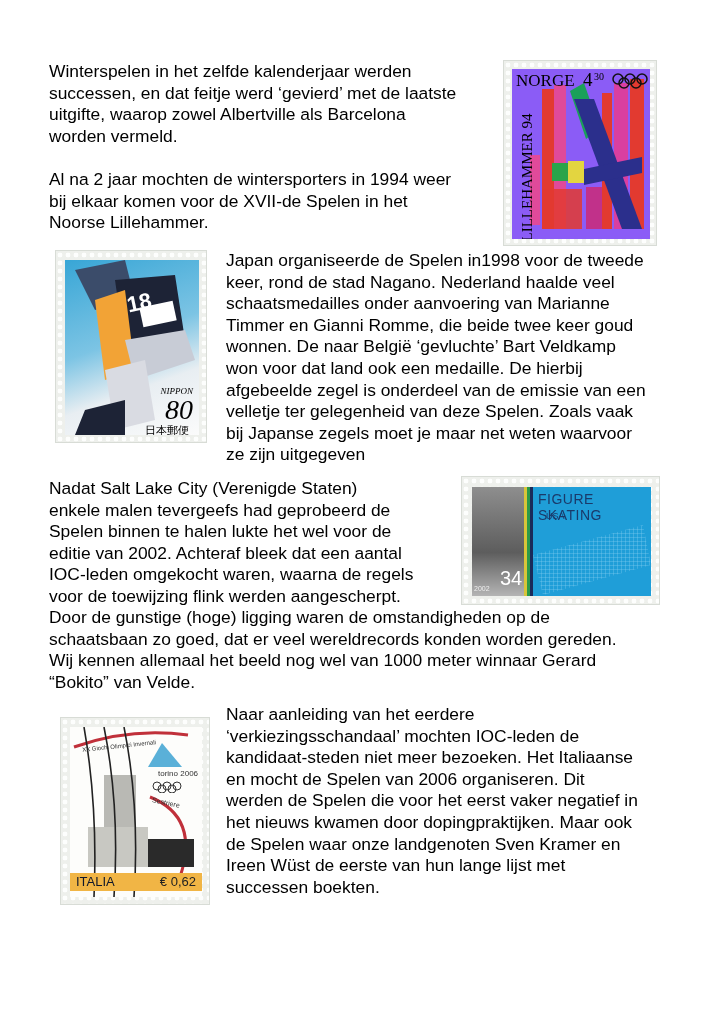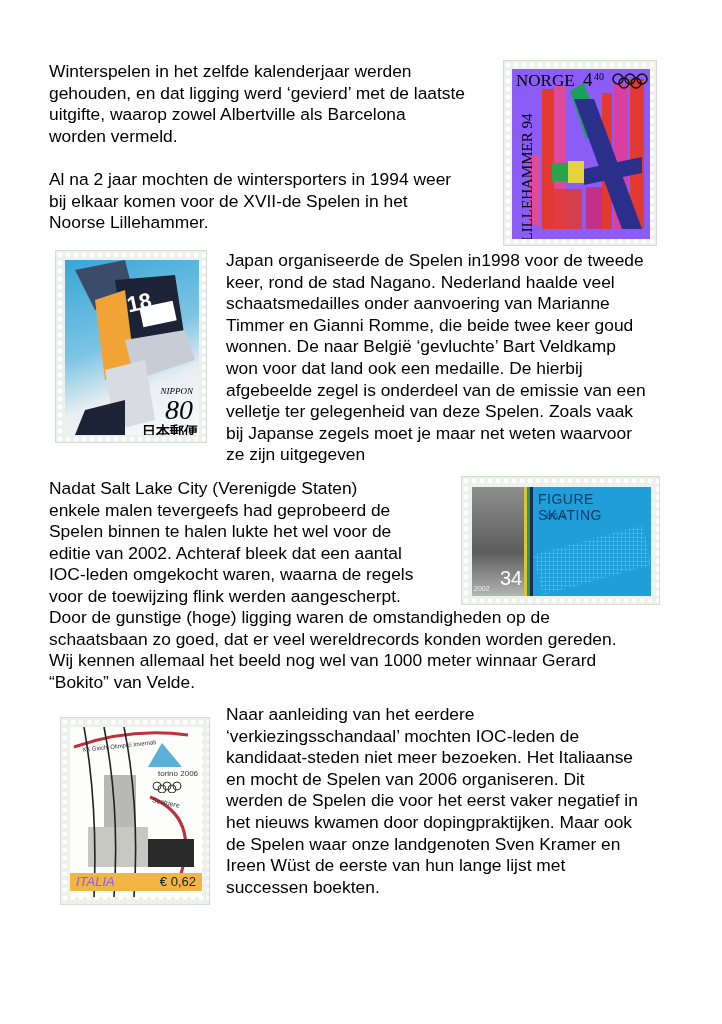--- a/index.html
+++ b/index.html
@@ -14,21 +14,21 @@
       radial-gradient(circle at 4px 4px, #ffffff 2.4px, transparent 2.6px) 0 0/8px 8px;
     opacity: .9; }
   .stamp .face { position: absolute; overflow: hidden; }
   svg { display: block; }
 </style>
 </head>
 <body>
 
 <div class="txt" style="left:49px; top:61px;">
   <div>Winterspelen in het zelfde kalenderjaar werden</div>
-  <div>gehouden, en dat ligging werd ‘gevierd’ met de laatste</div>
+  <div>successen, en dat feitje werd ‘gevierd’ met de laatste</div>
   <div>uitgifte, waarop zowel Albertville als Barcelona</div>
   <div>worden vermeld.</div>
 </div>
 
 <div class="txt" style="left:49px; top:169px;">
   <div>Al na 2 jaar mochten de wintersporters in 1994 weer</div>
   <div>bij elkaar komen voor de XVII-de Spelen in het</div>
   <div>Noorse Lillehammer.</div>
 </div>
 
@@ -45,21 +45,21 @@
       <polygon points="62,30 82,30 130,160 110,160" fill="#2b2f8c"></polygon>
       <polygon points="72,100 130,88 130,104 72,116" fill="#2b2f8c"></polygon>
       <rect x="40" y="94" width="16" height="18" fill="#2aa44a"></rect>
       <rect x="56" y="92" width="16" height="22" fill="#e3d540"></rect>
       <rect x="30" y="120" width="40" height="40" fill="#e23a30" opacity=".85"></rect>
       <rect x="74" y="118" width="16" height="42" fill="#c1318a"></rect>
       <rect x="18" y="86" width="10" height="70" fill="#e04a9a"></rect>
     </svg>
     <span style="position:absolute; left:4px; top:2px; font-family:'Liberation Serif',serif; font-size:17px;">NORGE</span>
     <span style="position:absolute; left:71px; top:0px; font-family:'Liberation Serif',serif; font-size:19px;">4</span>
-    <span style="position:absolute; left:82px; top:2px; font-family:'Liberation Serif',serif; font-size:10px;">40</span>
+    <span style="position:absolute; left:82px; top:2px; font-family:'Liberation Serif',serif; font-size:10px;">30</span>
     <span style="position:absolute; left:100px; top:4px;">
       <svg width="36" height="16" viewBox="0 0 36 16">
           <g fill="none" stroke="#111" stroke-width="1.5">
             <circle cx="6" cy="6" r="5"></circle>
             <circle cx="18" cy="6" r="5"></circle>
             <circle cx="30" cy="6" r="5"></circle>
             <circle cx="12" cy="10" r="5"></circle>
             <circle cx="24" cy="10" r="5"></circle>
           </g>
         </svg>
@@ -76,21 +76,21 @@
       <polygon points="50,20 110,15 120,80 60,90" fill="#1d2336"></polygon>
       <polygon points="30,40 60,30 70,110 40,120" fill="#f2a336"></polygon>
       <polygon points="60,80 120,70 130,100 70,120" fill="#c8ccd6"></polygon>
       <polygon points="40,110 80,100 90,160 50,170" fill="#d9dbe2"></polygon>
       <polygon points="20,150 60,140 60,175 10,175" fill="#1d2336"></polygon>
       <rect x="76" y="44" width="34" height="20" fill="#ffffff" transform="rotate(-12 93 54)"></rect>
     </svg>
     <span style="position:absolute; left:62px; top:30px; color:#fff; font-weight:bold; font-size:22px; transform:rotate(-12deg);">18</span>
     <span style="position:absolute; right:6px; top:126px; font-family:'Liberation Serif',serif; font-style:italic; font-size:9px;">NIPPON</span>
     <span style="position:absolute; right:6px; top:134px; font-family:'Liberation Serif',serif; font-style:italic; font-size:28px;">80</span>
-    <span style="position:absolute; right:1px; top:163px; font-size:14px;font-weight:bold;">日本郵便</span>
+    <span style="position:absolute; right:10px; top:163px; font-size:11px;">日本郵便</span>
   </div>
 </div>
 
 <div class="txt" style="left:226px; top:250px;">
   <div>Japan organiseerde de Spelen in1998 voor de tweede</div>
   <div>keer, rond de stad Nagano. Nederland haalde veel</div>
   <div>schaatsmedailles onder aanvoering van Marianne</div>
   <div>Timmer en Gianni Romme, die beide twee keer goud</div>
   <div>wonnen. De naar België ‘gevluchte’ Bart Veldkamp</div>
   <div>won voor dat land ook een medaille. De hierbij</div>
@@ -158,21 +158,21 @@
           <g fill="none" stroke="#333" stroke-width="1">
             <circle cx="5" cy="5" r="4"></circle>
             <circle cx="15" cy="5" r="4"></circle>
             <circle cx="25" cy="5" r="4"></circle>
             <circle cx="10" cy="8" r="4"></circle>
             <circle cx="20" cy="8" r="4"></circle>
           </g>
         </svg>
     </span>
     <span style="position:absolute; left:82px; top:72px; font-size:7px; color:#333; transform:rotate(12deg);">Sestriere</span>
-    <span style="position:absolute; left:6px; top:147px; font-size:13px; color:#8b5cf6;font-style:italic;">ITALIA</span>
+    <span style="position:absolute; left:6px; top:147px; font-size:13px; color:#0f172a;">ITALIA</span>
     <span style="position:absolute; right:6px; top:147px; font-size:13px; color:#222;">€ 0,62</span>
   </div>
 </div>
 
 <div class="txt" style="left:226px; top:704px;">
   <div>Naar aanleiding van het eerdere</div>
   <div>‘verkiezingsschandaal’ mochten IOC-leden de</div>
   <div>kandidaat-steden niet meer bezoeken. Het Italiaanse</div>
   <div>en mocht de Spelen van 2006 organiseren. Dit</div>
   <div>werden de Spelen die voor het eerst vaker negatief in</div>

